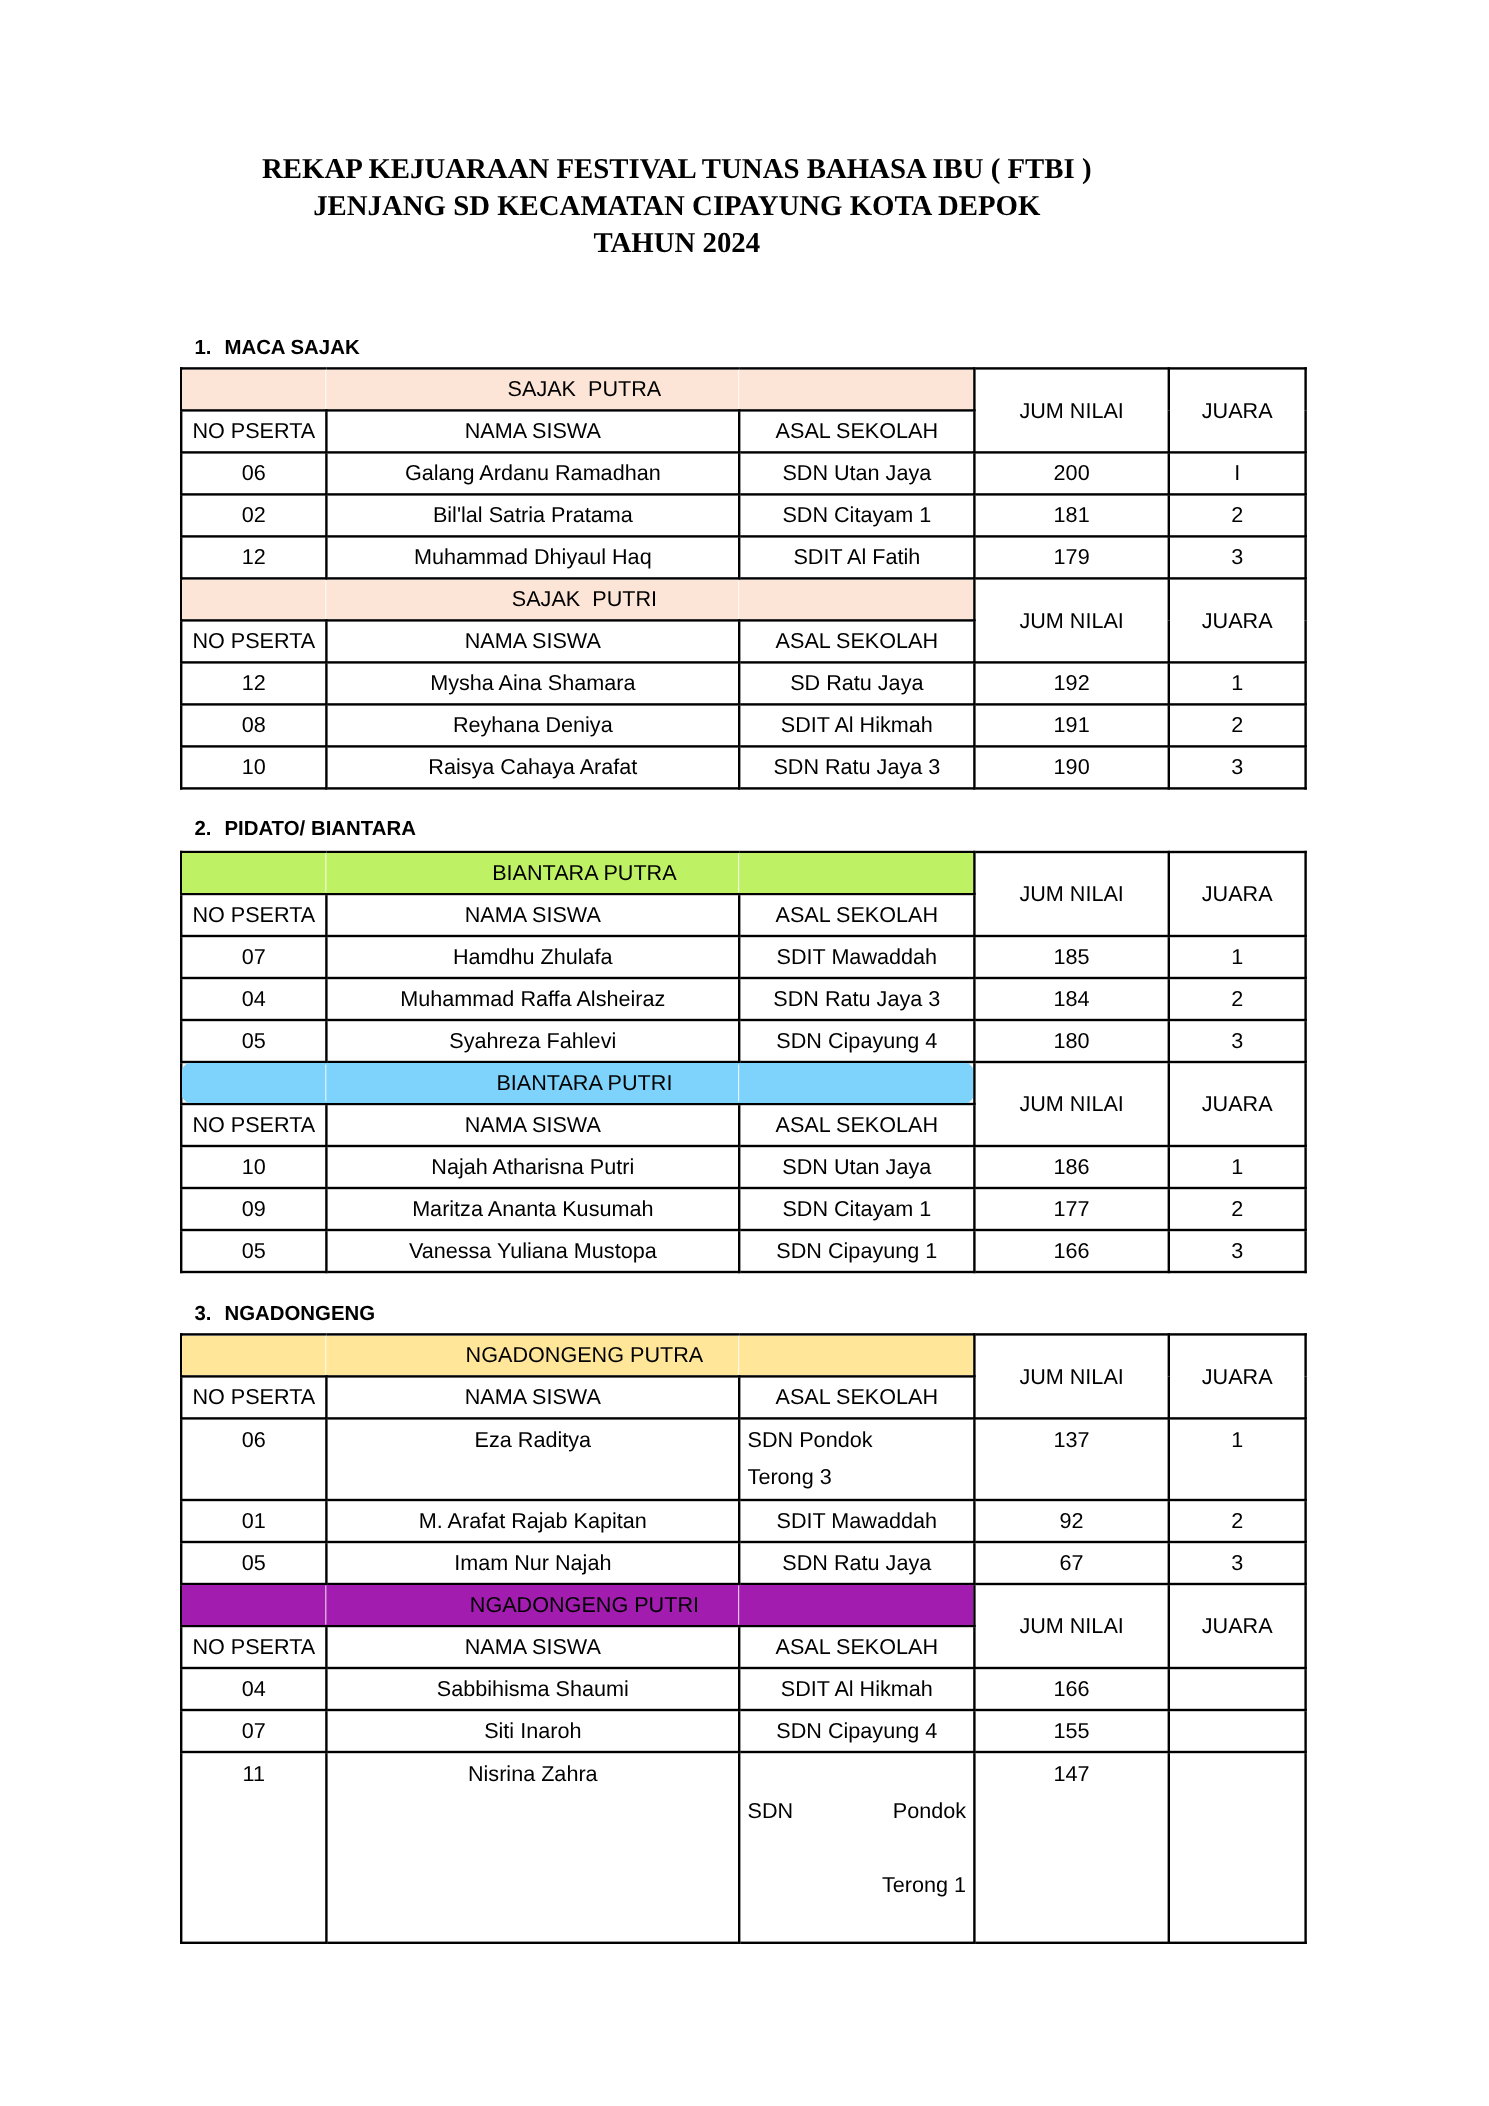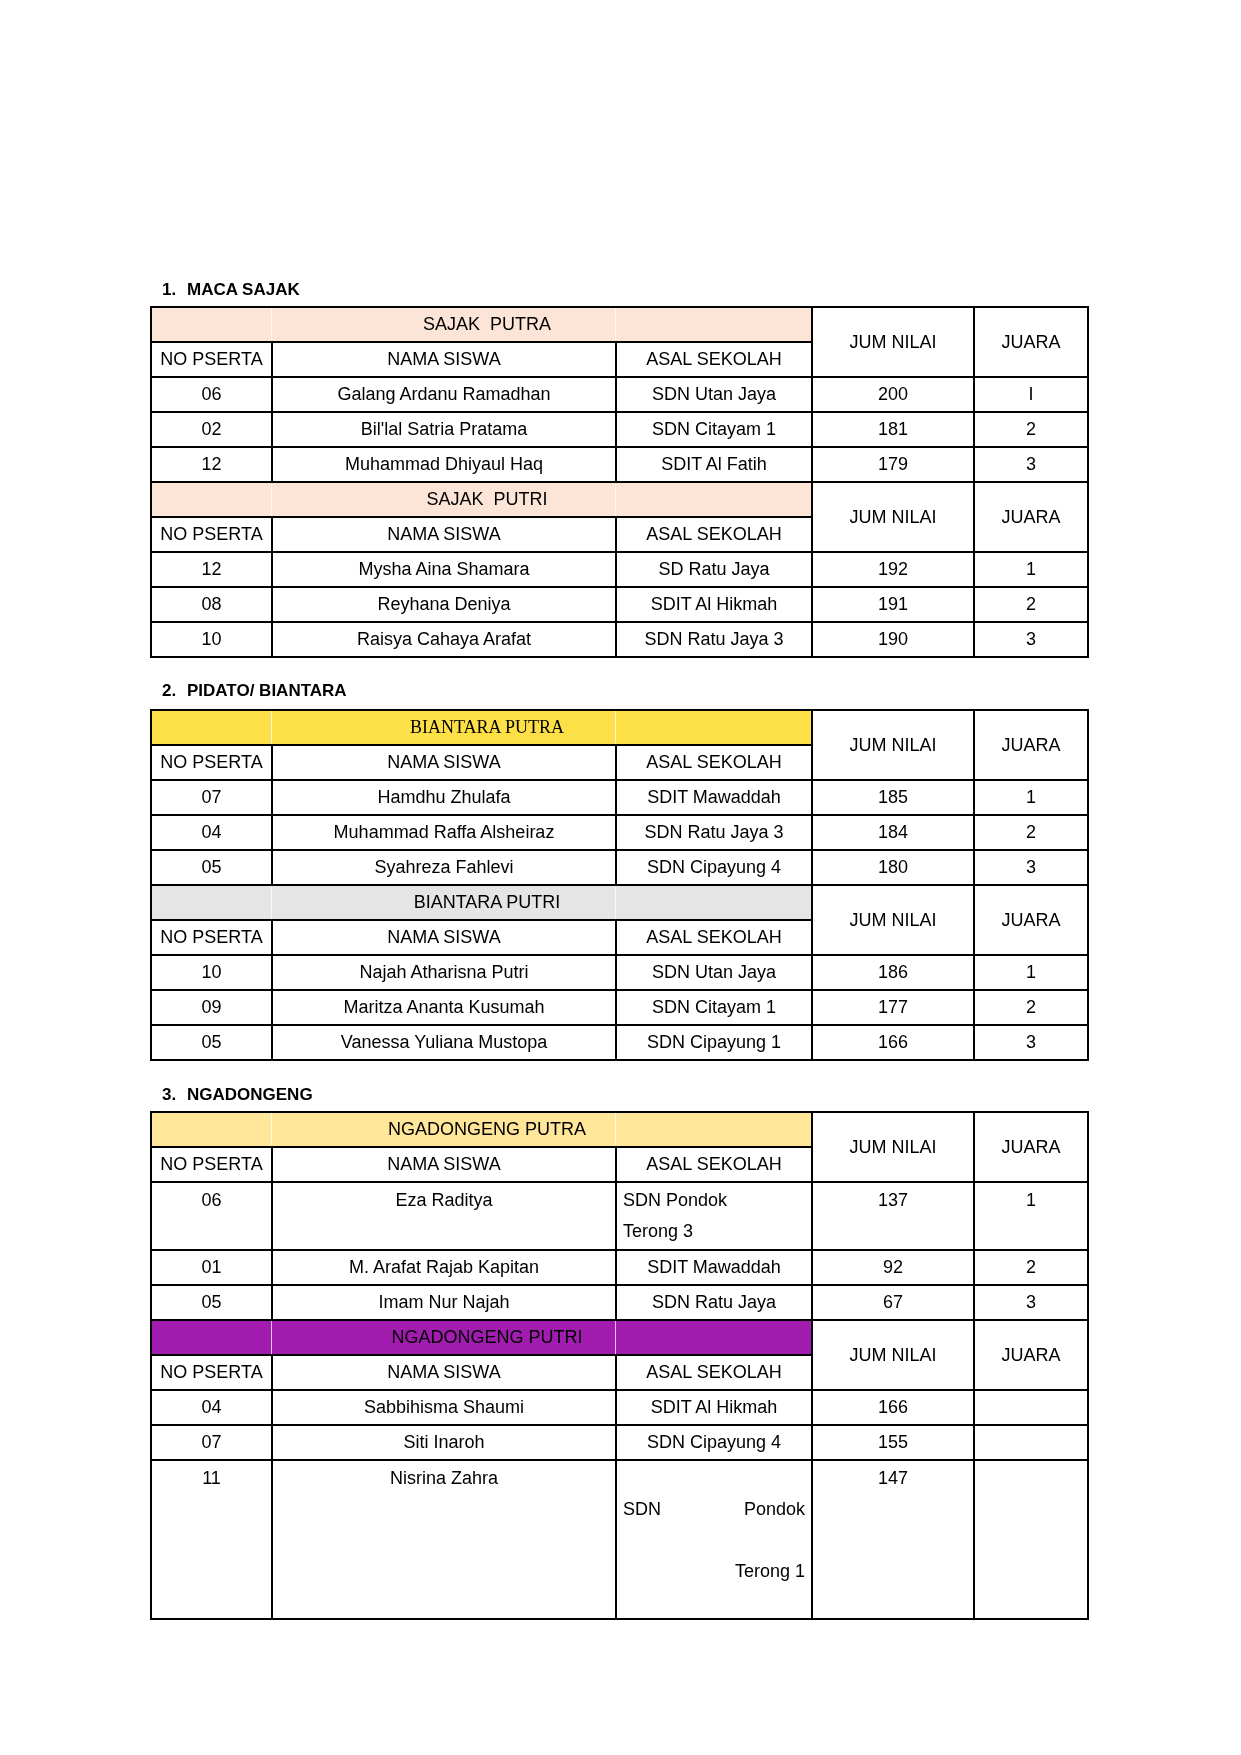--- a/index.html
+++ b/index.html
@@ -42,20 +42,25 @@
   tr.tall td { height:64px; vertical-align:top; line-height:31px; padding-top:2px; }
   td.asal-left { text-align:left; white-space:pre-line; }
   .jline { display:flex; justify-content:space-between;text-align:center; }
   .jline2 { text-align:right; }
 </style>
 </head>
 <body>
 
 <div class="page">
 
+  <div class="title-block">
+    <div>REKAP KEJUARAAN FESTIVAL TUNAS BAHASA IBU ( FTBI )</div>
+    <div>JENJANG SD KECAMATAN CIPAYUNG KOTA DEPOK</div>
+    <div>TAHUN 2024</div>
+  </div>
 
   <div class="sec-heading sec-heading-1">
     <span class="sec-num">1.</span><span>MACA SAJAK</span>
   </div>
 
   <table class="results table-1">
     <colgroup>
         <col style="width:121px">
         <col style="width:344px">
         <col style="width:196px">
@@ -138,21 +143,21 @@
     <colgroup>
         <col style="width:121px">
         <col style="width:344px">
         <col style="width:196px">
         <col style="width:162px">
         <col style="width:114px">
       </colgroup>
 
     <tbody>
         <tr class="band-row">
-      <td class="band-cell" colspan="3" style="background: #fde047; font-family: Liberation Serif, serif;">BIANTARA PUTRA<div class="vline vline-a"></div><div class="vline vline-b"></div></td>
+      <td class="band-cell" colspan="3" style="background: #bef264;">BIANTARA PUTRA<div class="vline vline-a"></div><div class="vline vline-b"></div></td>
       <td class="merged-head" rowspan="2">JUM NILAI</td>
       <td class="merged-head" rowspan="2">JUARA</td>
     </tr>
     <tr>
       <td>NO PSERTA</td>
       <td>NAMA SISWA</td>
       <td>ASAL SEKOLAH</td>
     </tr>
     <tr>
       <td>07</td>
@@ -170,21 +175,21 @@
     </tr>
     <tr>
       <td>05</td>
       <td>Syahreza Fahlevi</td>
       <td>SDN Cipayung 4</td>
       <td>180</td>
       <td>3</td>
     </tr>
 
     <tr class="band-row">
-      <td class="band-cell" colspan="3" style="background: #e5e5e5;">BIANTARA PUTRI<div class="vline vline-a"></div><div class="vline vline-b"></div></td>
+      <td class="band-cell" colspan="3" style="background: #7dd3fc; border-radius: 10px;">BIANTARA PUTRI<div class="vline vline-a"></div><div class="vline vline-b"></div></td>
       <td class="merged-head" rowspan="2">JUM NILAI</td>
       <td class="merged-head" rowspan="2">JUARA</td>
     </tr>
     <tr>
       <td>NO PSERTA</td>
       <td>NAMA SISWA</td>
       <td>ASAL SEKOLAH</td>
     </tr>
     <tr>
       <td>10</td>

